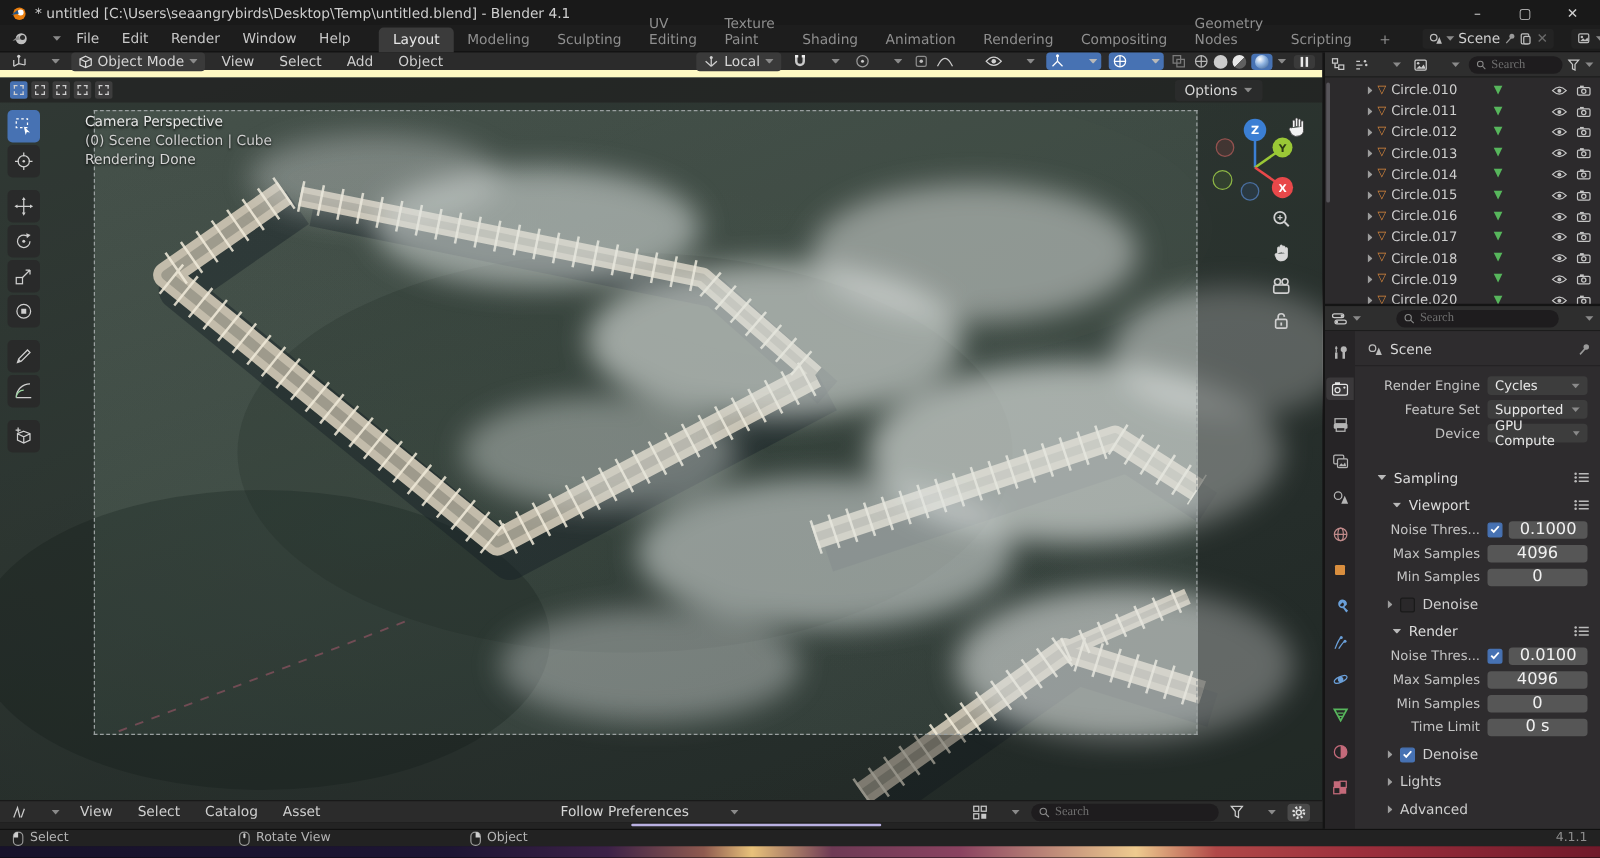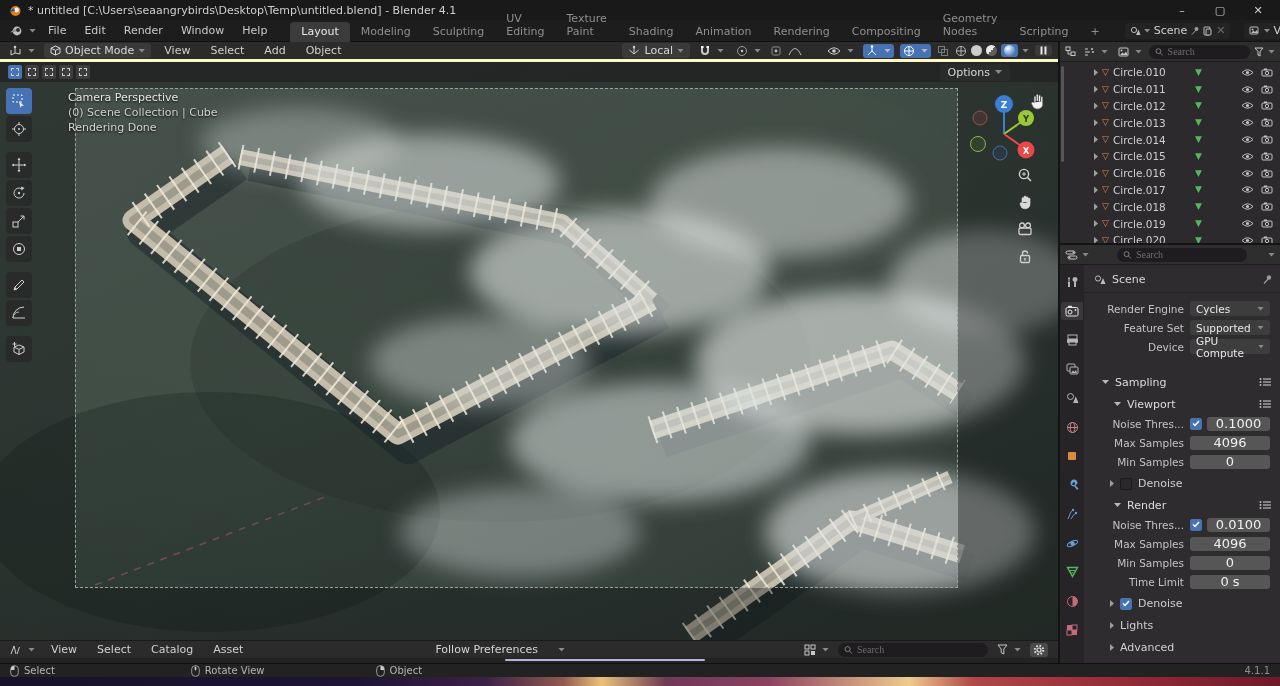--- a/index.html
+++ b/index.html
@@ -24,24 +24,24 @@
   
   #menubar { position:absolute; left:0; top:20px; width:1280px; height:22px; background:#1d1d1d; display:flex; align-items:center; padding:0 6px; border-bottom:1px solid #111; }
   #menubar .menu { padding:2px 9px; color:#c8c8c8; }
   .tabs { display:flex; align-items:flex-end; margin-left:14px; height:22px; }
   .tab { padding:3px 11px 4px; color:#8f8f8f; border-radius:4px 4px 0 0; }
   .tab.active { background:#3b3b3b; color:#e8e8e8; }
   .idblock { display:flex; align-items:center; gap:3px; background:#232323; border-radius:3px; height:16px; padding:0 5px; margin-left:14px; }
   .idblock .name { color:#d0d0d0; }
 
   
-  #vp-header { position:absolute; left:0; top:42px; width:1058px; height:20px; background:#2b2b2b; display:flex; align-items:center; gap:6px; padding:0 6px; border-bottom:3px solid #fef9c3; }
+  #vp-header { position:absolute; left:0; top:42px; width:1058px; height:20px; background:#2b2b2b; display:flex; align-items:center; gap:6px; padding:0 6px; border-bottom:6px solid #fef9c3; }
   #vp-header .menu { padding:1px 7px; color:#cfcfcf; }
   .hgap { flex:1; }
-  .iconbtn { display:inline-flex; align-items:center; gap:6px; padding:1px 3px; border-radius:3px; }
+  .iconbtn { display:inline-flex; align-items:center; gap:19px; padding:1px 3px; border-radius:3px; }
   .iconbtn.on { background:#4772b3; }
   .shadeball { width:11px; height:11px; border-radius:50%; }
 
   
   #vp-body { position:absolute; left:0; top:62px; width:1058px; height:578px; overflow:hidden;
     background:
       radial-gradient(ellipse at 28% 62%, rgba(95,115,104,.20), transparent 60%),
       radial-gradient(ellipse at 72% 25%, rgba(80,98,90,.18), transparent 55%),
       linear-gradient(160deg,#47534c 0%,#3c4841 40%,#343f3a 70%,#2e3934 100%); }
   .scene-svg { position:absolute; inset:0; }

